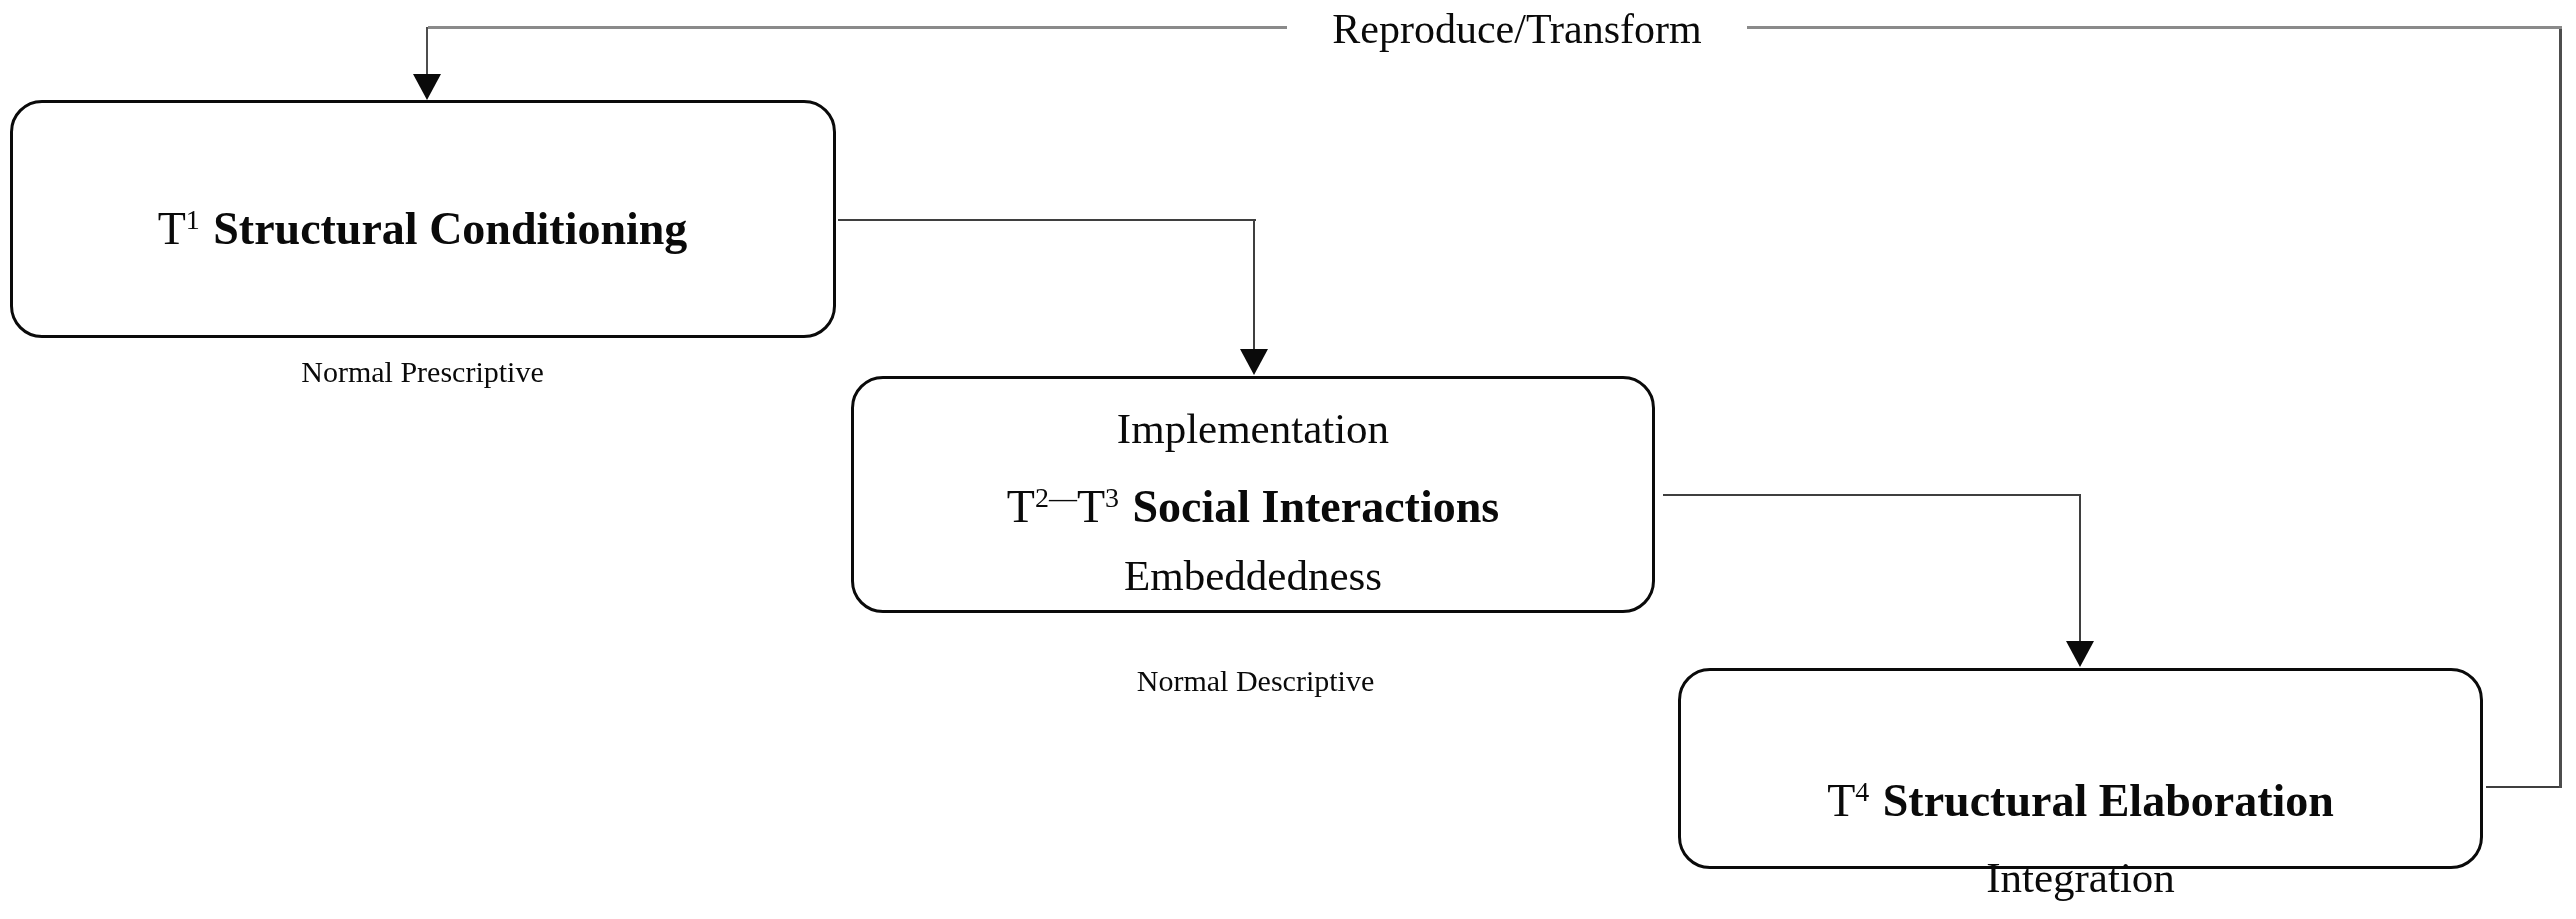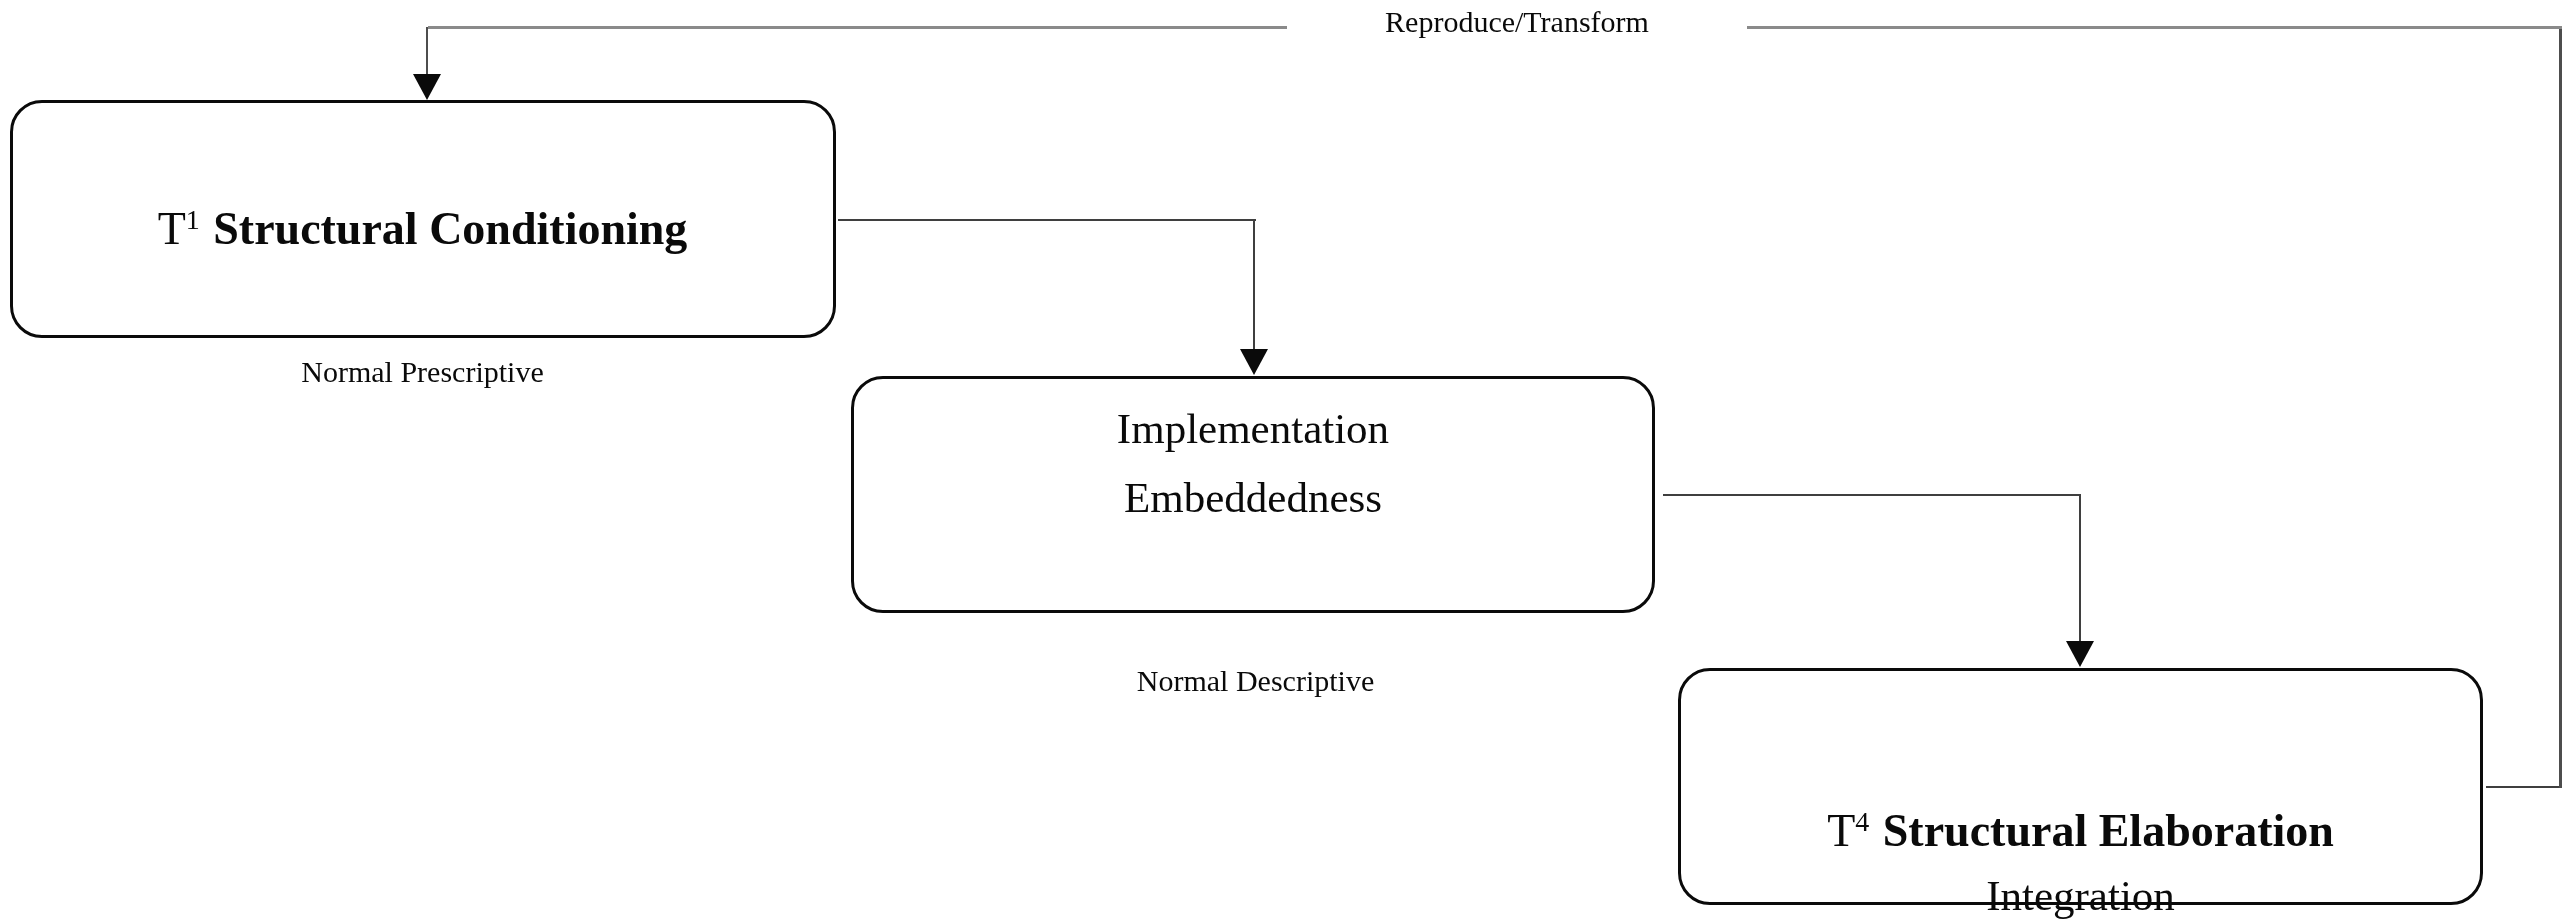--- a/index.html
+++ b/index.html
@@ -23,21 +23,21 @@
     box-sizing: border-box;
     border: 3.4px solid #0a0a0a;
     border-radius: 32px;
     background: #ffffff;
     display: flex;
     flex-direction: column;
     align-items: center;
   }
   #box1 { left: 9.5px;   top: 100px; width: 826px; height: 238px; justify-content: center; padding-top: 9.5px; }
   #box2 { left: 851px; top: 376px; width: 804px; height: 237px; justify-content: flex-start; padding-top: 15px; }
-  #box3 { left: 1678px; top: 668px; width: 805px; height: 237px; justify-content: flex-start; padding-top: 118px; }
+  #box3 { left: 1678px; top: 668px; width: 805px; height: 201px; justify-content: flex-start; padding-top: 88px; gap: 12px; }
 
   .aux-line {
     font-size: 43px;
     line-height: 69px;
     white-space: nowrap;
   }
   .title-line {
     font-size: 46px;
     line-height: 69px;
     white-space: nowrap;
@@ -84,39 +84,42 @@
     border-top: 26px solid #0a0a0a;
   }
 
   
   #loop-label {
     position: absolute;
     left: 1287px;
     top: 5.4px;
     width: 460px;
     text-align: center;
-    font-size: 30px;
+    font-size: 42px;
     white-space: nowrap;
     background: #ffffff;
   }
 </style>
 </head>
 <body>
 
 <div id="canvas">
 
   <div id="box1" class="node-box">
     <div class="title-line">
       <span class="t-letter">T</span><span class="sup">1</span><span class="title-bold">Structural Conditioning</span>
     </div>
   </div>
   <div id="caption1" class="caption">Normal Prescriptive</div>
 
   <div id="box2" class="node-box">
     <div class="aux-line">Implementation</div>
+    <div class="title-line">
+      <span class="t-letter">T</span><span class="sup">2</span><span class="sup">—</span><span class="t-letter">T</span><span class="sup">3</span><span class="title-bold">Social Interactions</span>
+    </div>
     <div class="aux-line">Embeddedness</div>
   </div>
   <div id="caption2" class="caption">Normal Descriptive</div>
 
   <div id="box3" class="node-box">
     <div class="title-line">
       <span class="t-letter">T</span><span class="sup">4</span><span class="title-bold">Structural Elaboration</span>
     </div>
     <div class="aux-line">Integration</div>
   </div>

